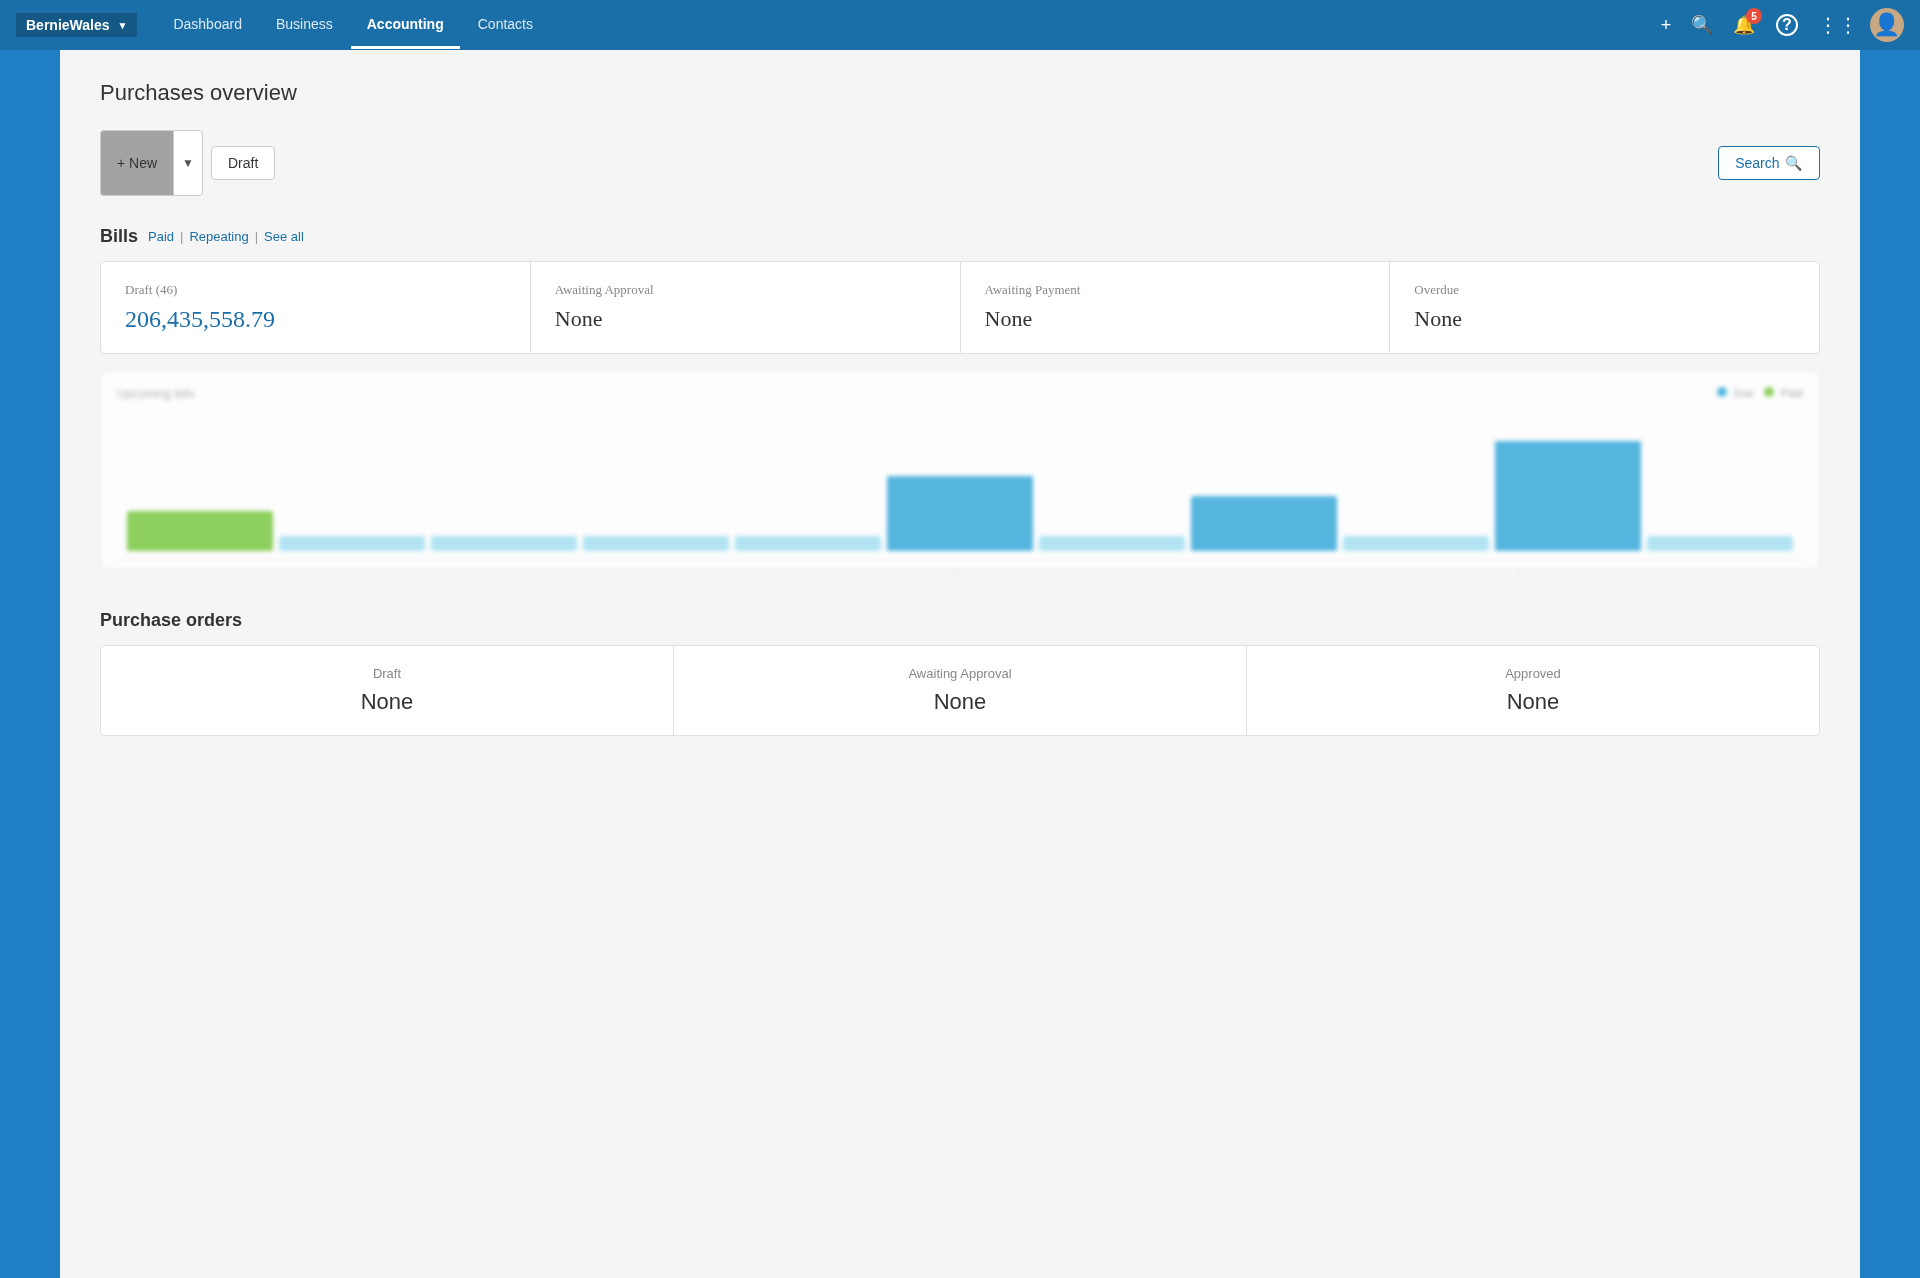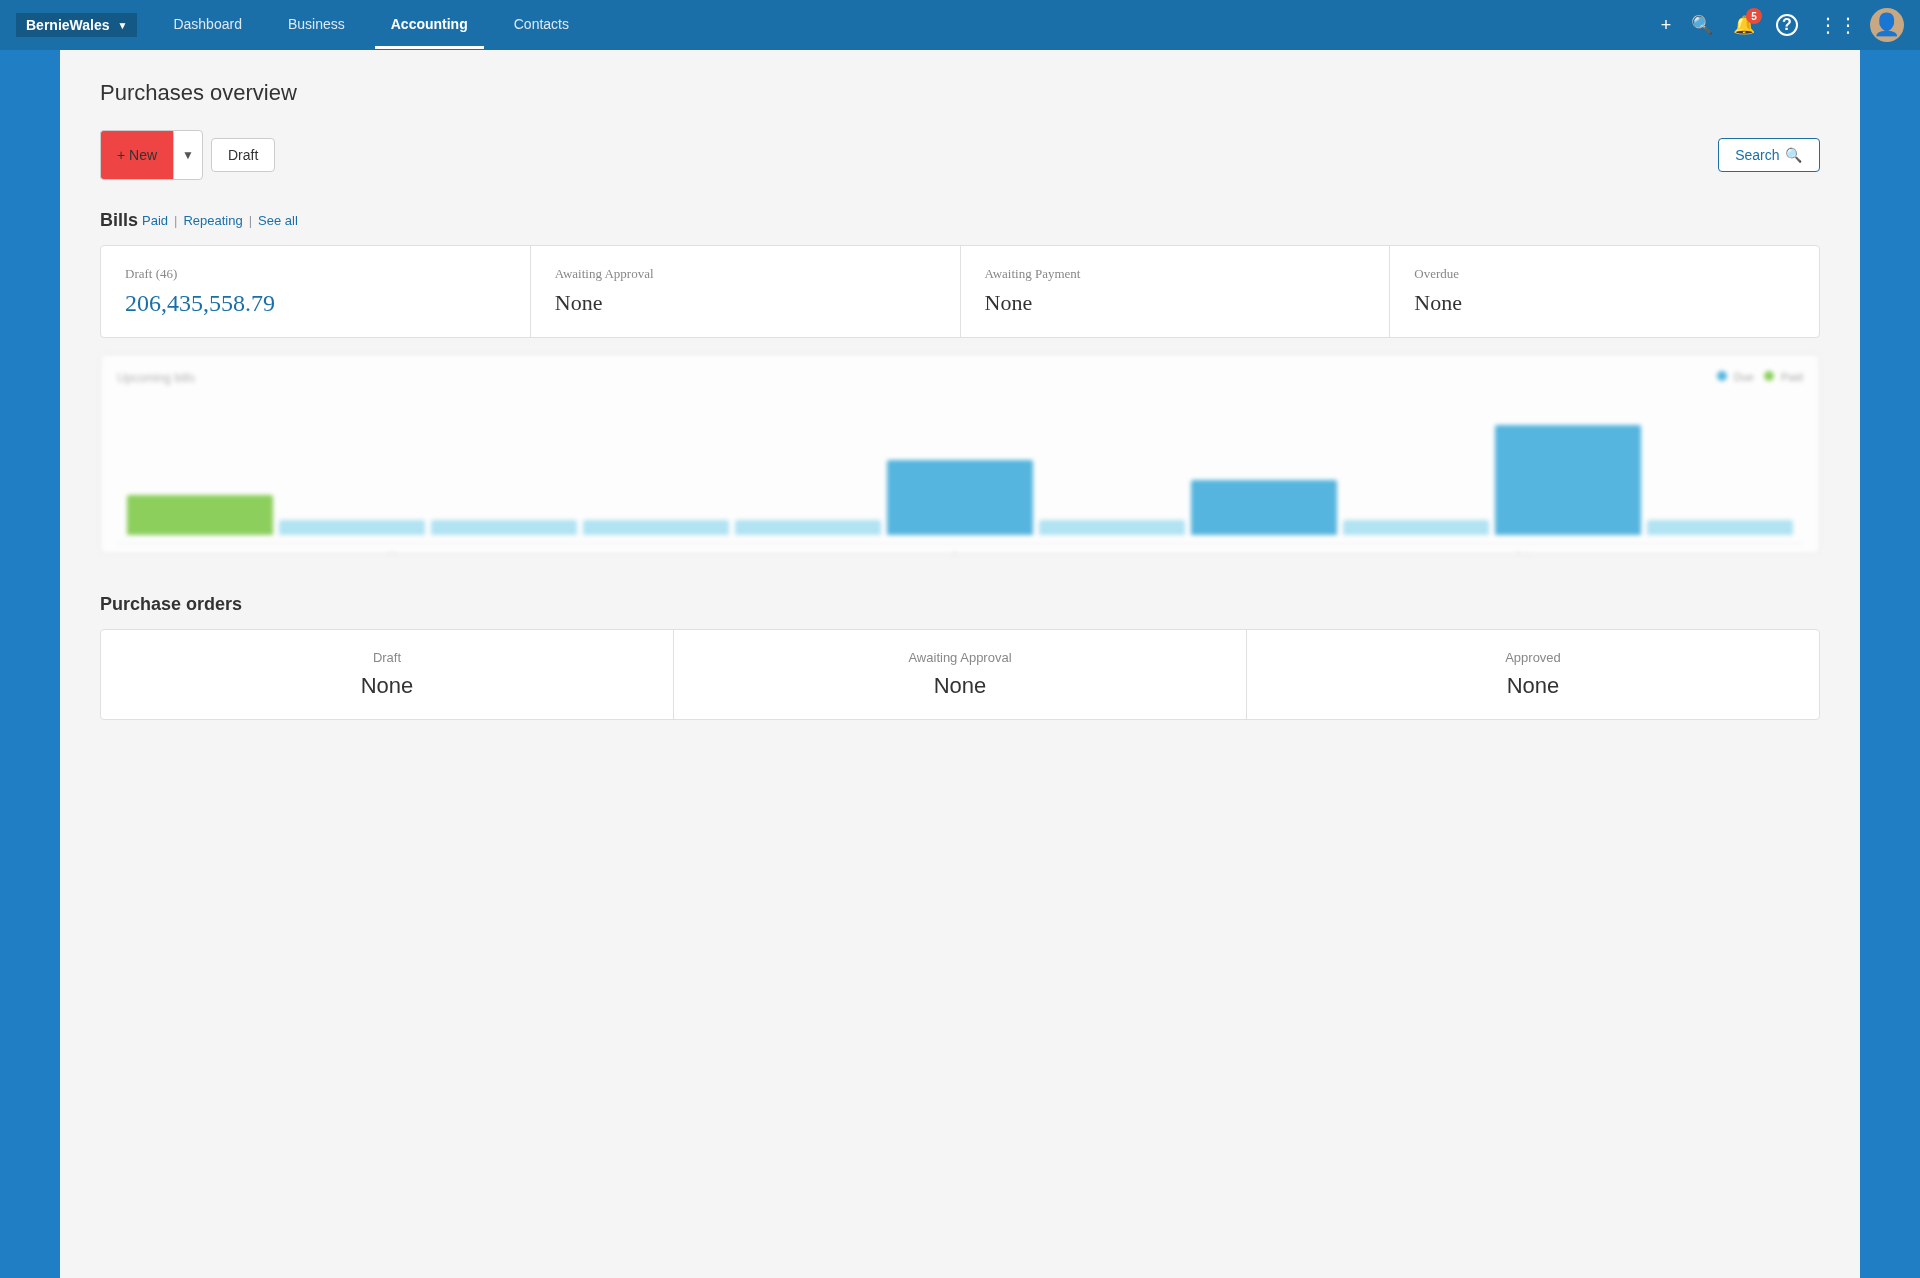--- a/index.html
+++ b/index.html
@@ -21,21 +21,21 @@
       border-radius: 0;
       padding: 4px 10px;
       cursor: pointer;
       color: white;
       font-size: 14px;
       font-weight: 600;
       gap: 8px;
       margin-right: 20px;
     }
     .org-selector .chevron { font-size: 10px; }
-    .nav-links { display: flex; gap: 14px; flex: 1; }
+    .nav-links { display: flex; gap: 2px; flex: 1; }
     .nav-link {
       color: rgba(255,255,255,0.85);
       text-decoration: none;
       padding: 14px 16px;
       font-size: 14px;
       cursor: pointer;
       border-bottom: 3px solid transparent;
     }
     .nav-link.active {
       color: white;
@@ -106,25 +106,25 @@
 
     
     .toolbar {
       display: flex;
       align-items: center;
       margin-bottom: 30px;
       gap: 8px;
     }
     .btn-new-group { display: flex; }
     .btn-new {
-      background: #ef4444;
+      background: #a3a3a3;
       border: 1px solid #ccc;
       border-right: none;
       border-radius: 4px 0 0 4px;
-      padding: 16px 16px;
+      padding: 24px 16px;
       font-size: 14px;
       color: #333;
       cursor: pointer;
       font-weight: 500;
     }
     .btn-dropdown {
       background: white;
       border: 1px solid #ccc;
       border-radius: 0 4px 4px 0;
       padding: 8px 8px;
@@ -152,21 +152,21 @@
       cursor: pointer;
       display: flex;
       align-items: center;
       gap: 6px;
     }
 
     
     .section-header {
       display: flex;
       align-items: center;
-      gap: 4px;
+      gap: 10px;
       margin-bottom: 14px;
     }
     .section-title {
       font-size: 18px;
       font-weight: 600;
       color: #333;
     }
     .section-links { display: flex; gap: 0; }
     .section-link {
       color: #1a6fa8;

